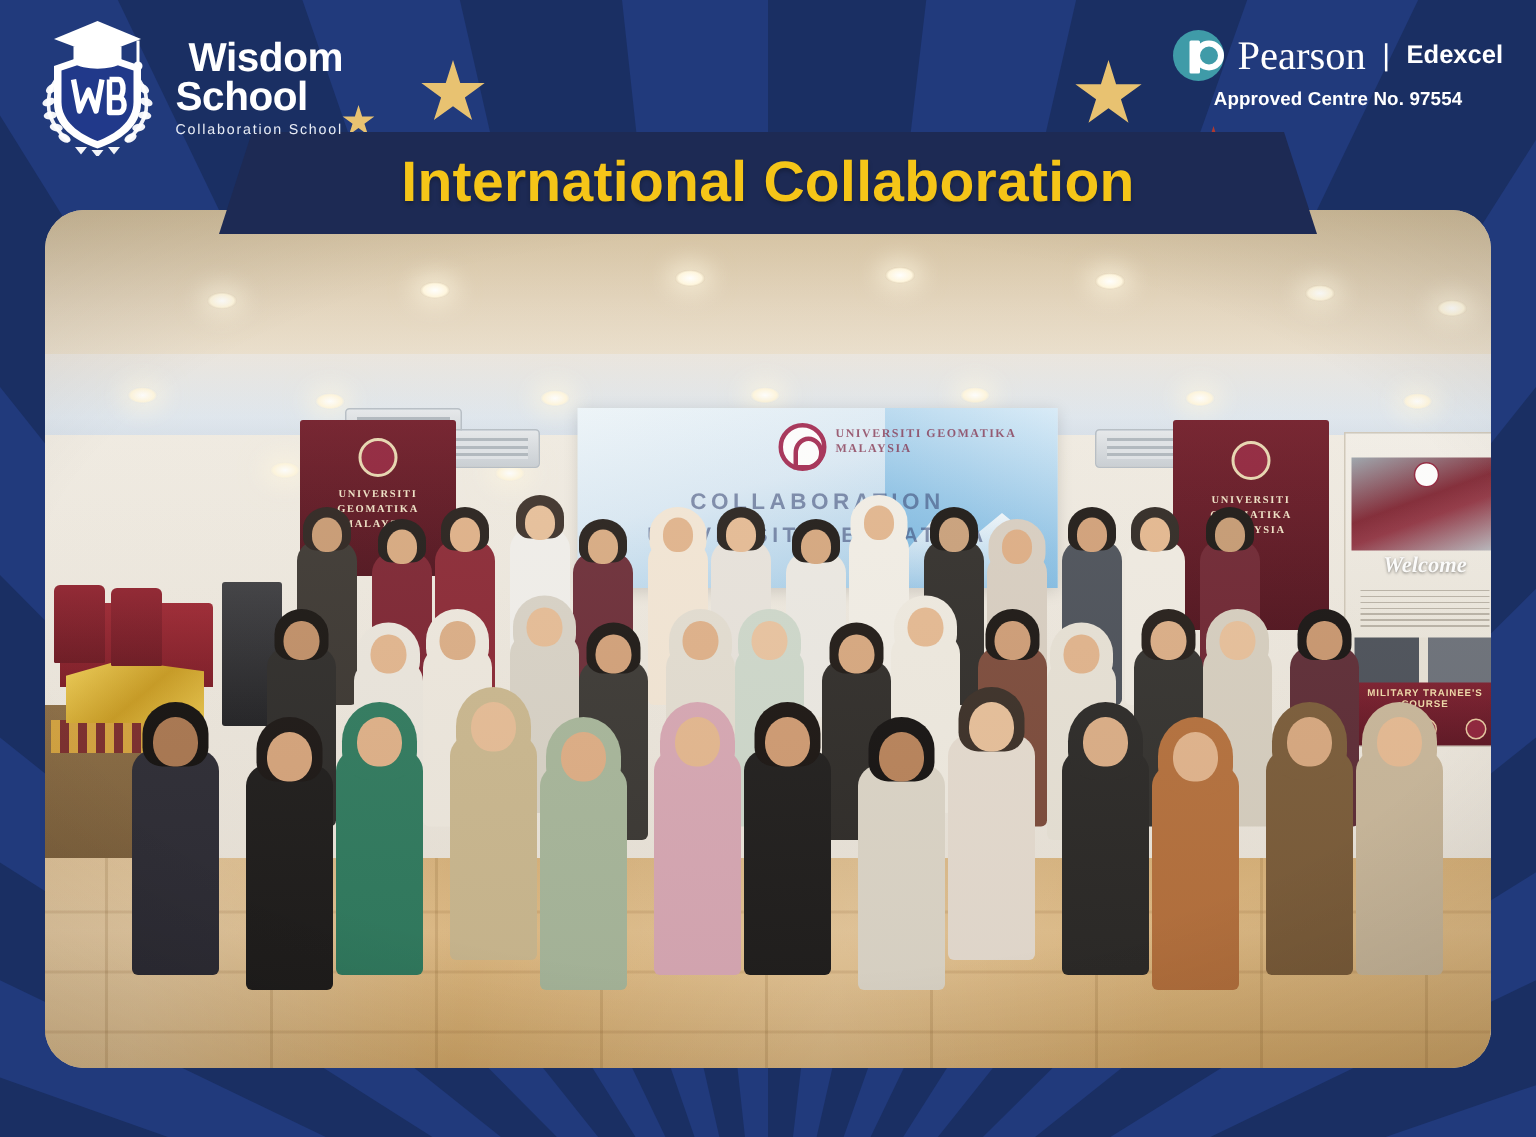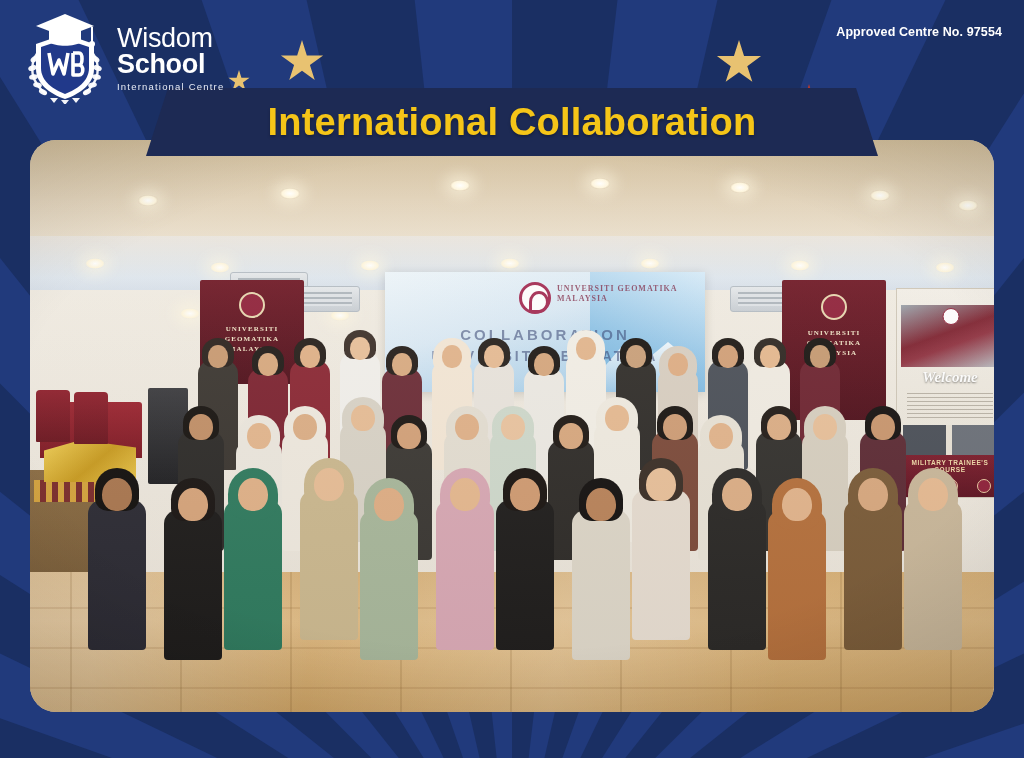--- a/index.html
+++ b/index.html
@@ -28,21 +28,21 @@
 
   
   #logo {
     position:absolute; left:22px; top:12px;
     display:flex; align-items:center; gap:9px;
     z-index:30;
   }
   .crest { position:relative; width:86px; height:92px; }
   .crest svg { display:block; }
   .logo-words { color:#ffffff; line-height:0.98; }
-  .logo-words .l1 { font-size:27px; font-weight:normal; letter-spacing:-0.3px; }
+  .logo-words .l1 { font-size:27px; font-weight:bold; letter-spacing:-0.3px;text-align:right; }
   .logo-words .l2 { font-size:27px; font-weight:bold; letter-spacing:-0.3px; }
   .logo-words .l3 {
     font-size:9.5px; font-weight:normal; letter-spacing:1.2px;
     margin-top:4px; color:#e8ecf5;
   }
 
   
   #pearson {
     position:absolute; right:22px; top:20px;
     z-index:30; text-align:left;
@@ -65,21 +65,21 @@
     font-family:"Liberation Serif", serif;
     font-size:27px; color:#ffffff; line-height:1;
   }
   .pe-sep { color:#ffffff; font-size:20px; margin:0 2px; }
   .pe-sub2 {
     font-family:"Liberation Sans", sans-serif;
     font-size:17px; font-weight:bold; color:#ffffff;
   }
   .pe-centre {
     font-size:12.5px; font-weight:bold; color:#ffffff;
-    margin-top:5px; text-align:left; letter-spacing:0.1px;
+    margin-top:5px; text-align:center; letter-spacing:0.1px;
   }
 
   
   #banner {
     position:absolute; left:146px; top:88px;
     width:732px; height:68px; z-index:25;
     background:#1d2a54;
     clip-path:polygon(22px 0, 710px 0, 732px 68px, 0px 68px);
     display:flex; align-items:center; justify-content:center;
   }
@@ -350,25 +350,31 @@
 
       <path d="M43 2 L72 14 L43 25 L14 14 Z" fill="#ffffff"></path>
       <path d="M27 19 L27 30 C33 35, 53 35, 59 30 L59 19" fill="#ffffff"></path>
       <path d="M70 15 L70 30" stroke="#ffffff" stroke-width="2" fill="none"></path>
       <circle cx="70" cy="32" r="3" fill="#ffffff"></circle>
     </svg>
   </div>
   <div class="logo-words">
     <div class="l1">Wisdom</div>
     <div class="l2">School</div>
-    <div class="l3">International Centre</div>
+    <div class="l3">Collaboration School</div>
   </div>
 </div>
 
 <div id="pearson">
+  <div class="pe-row">
+    <span class="pe-mark"></span>
+    <span class="pe-name">Pearson</span>
+    <span class="pe-sep">|</span>
+    <span class="pe-sub2">Edexcel</span>
+  </div>
   <div class="pe-centre">Approved Centre No. 97554</div>
 </div>
 
 <div id="banner">
   <span id="banner-text">International Collaboration</span>
 </div>
 
 <div id="photo">
 
   <div class="ceiling"></div>

